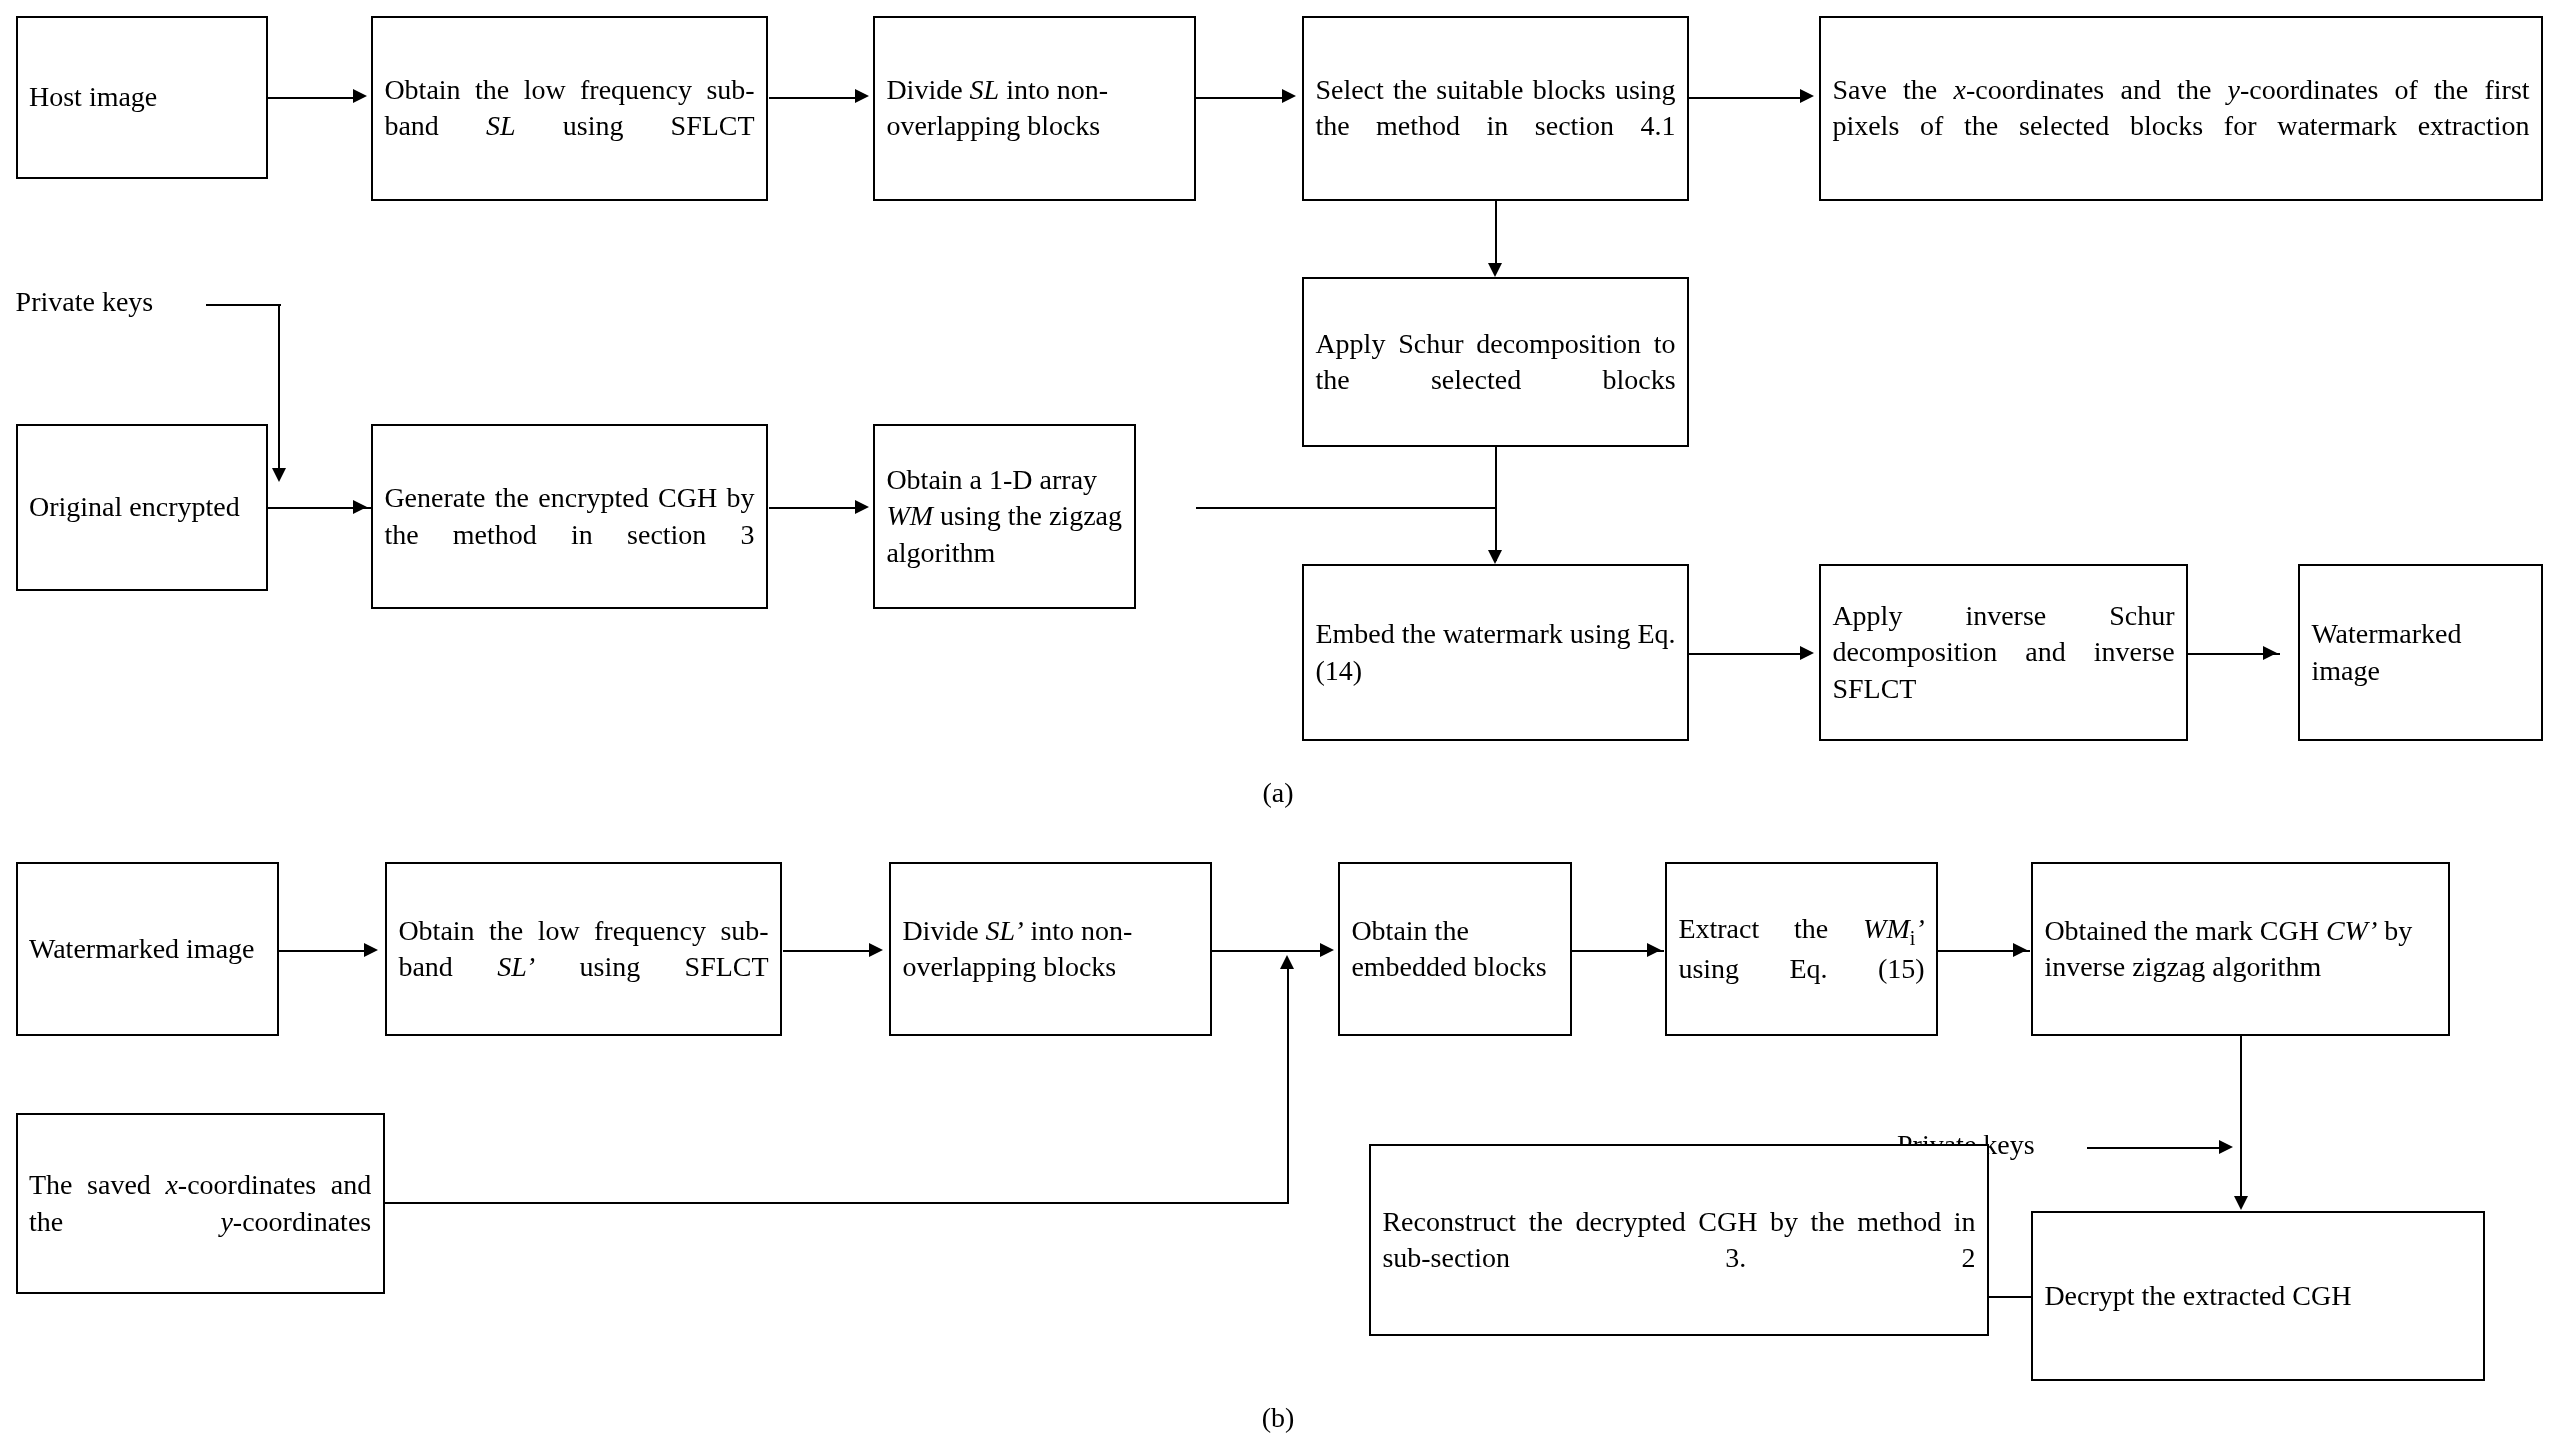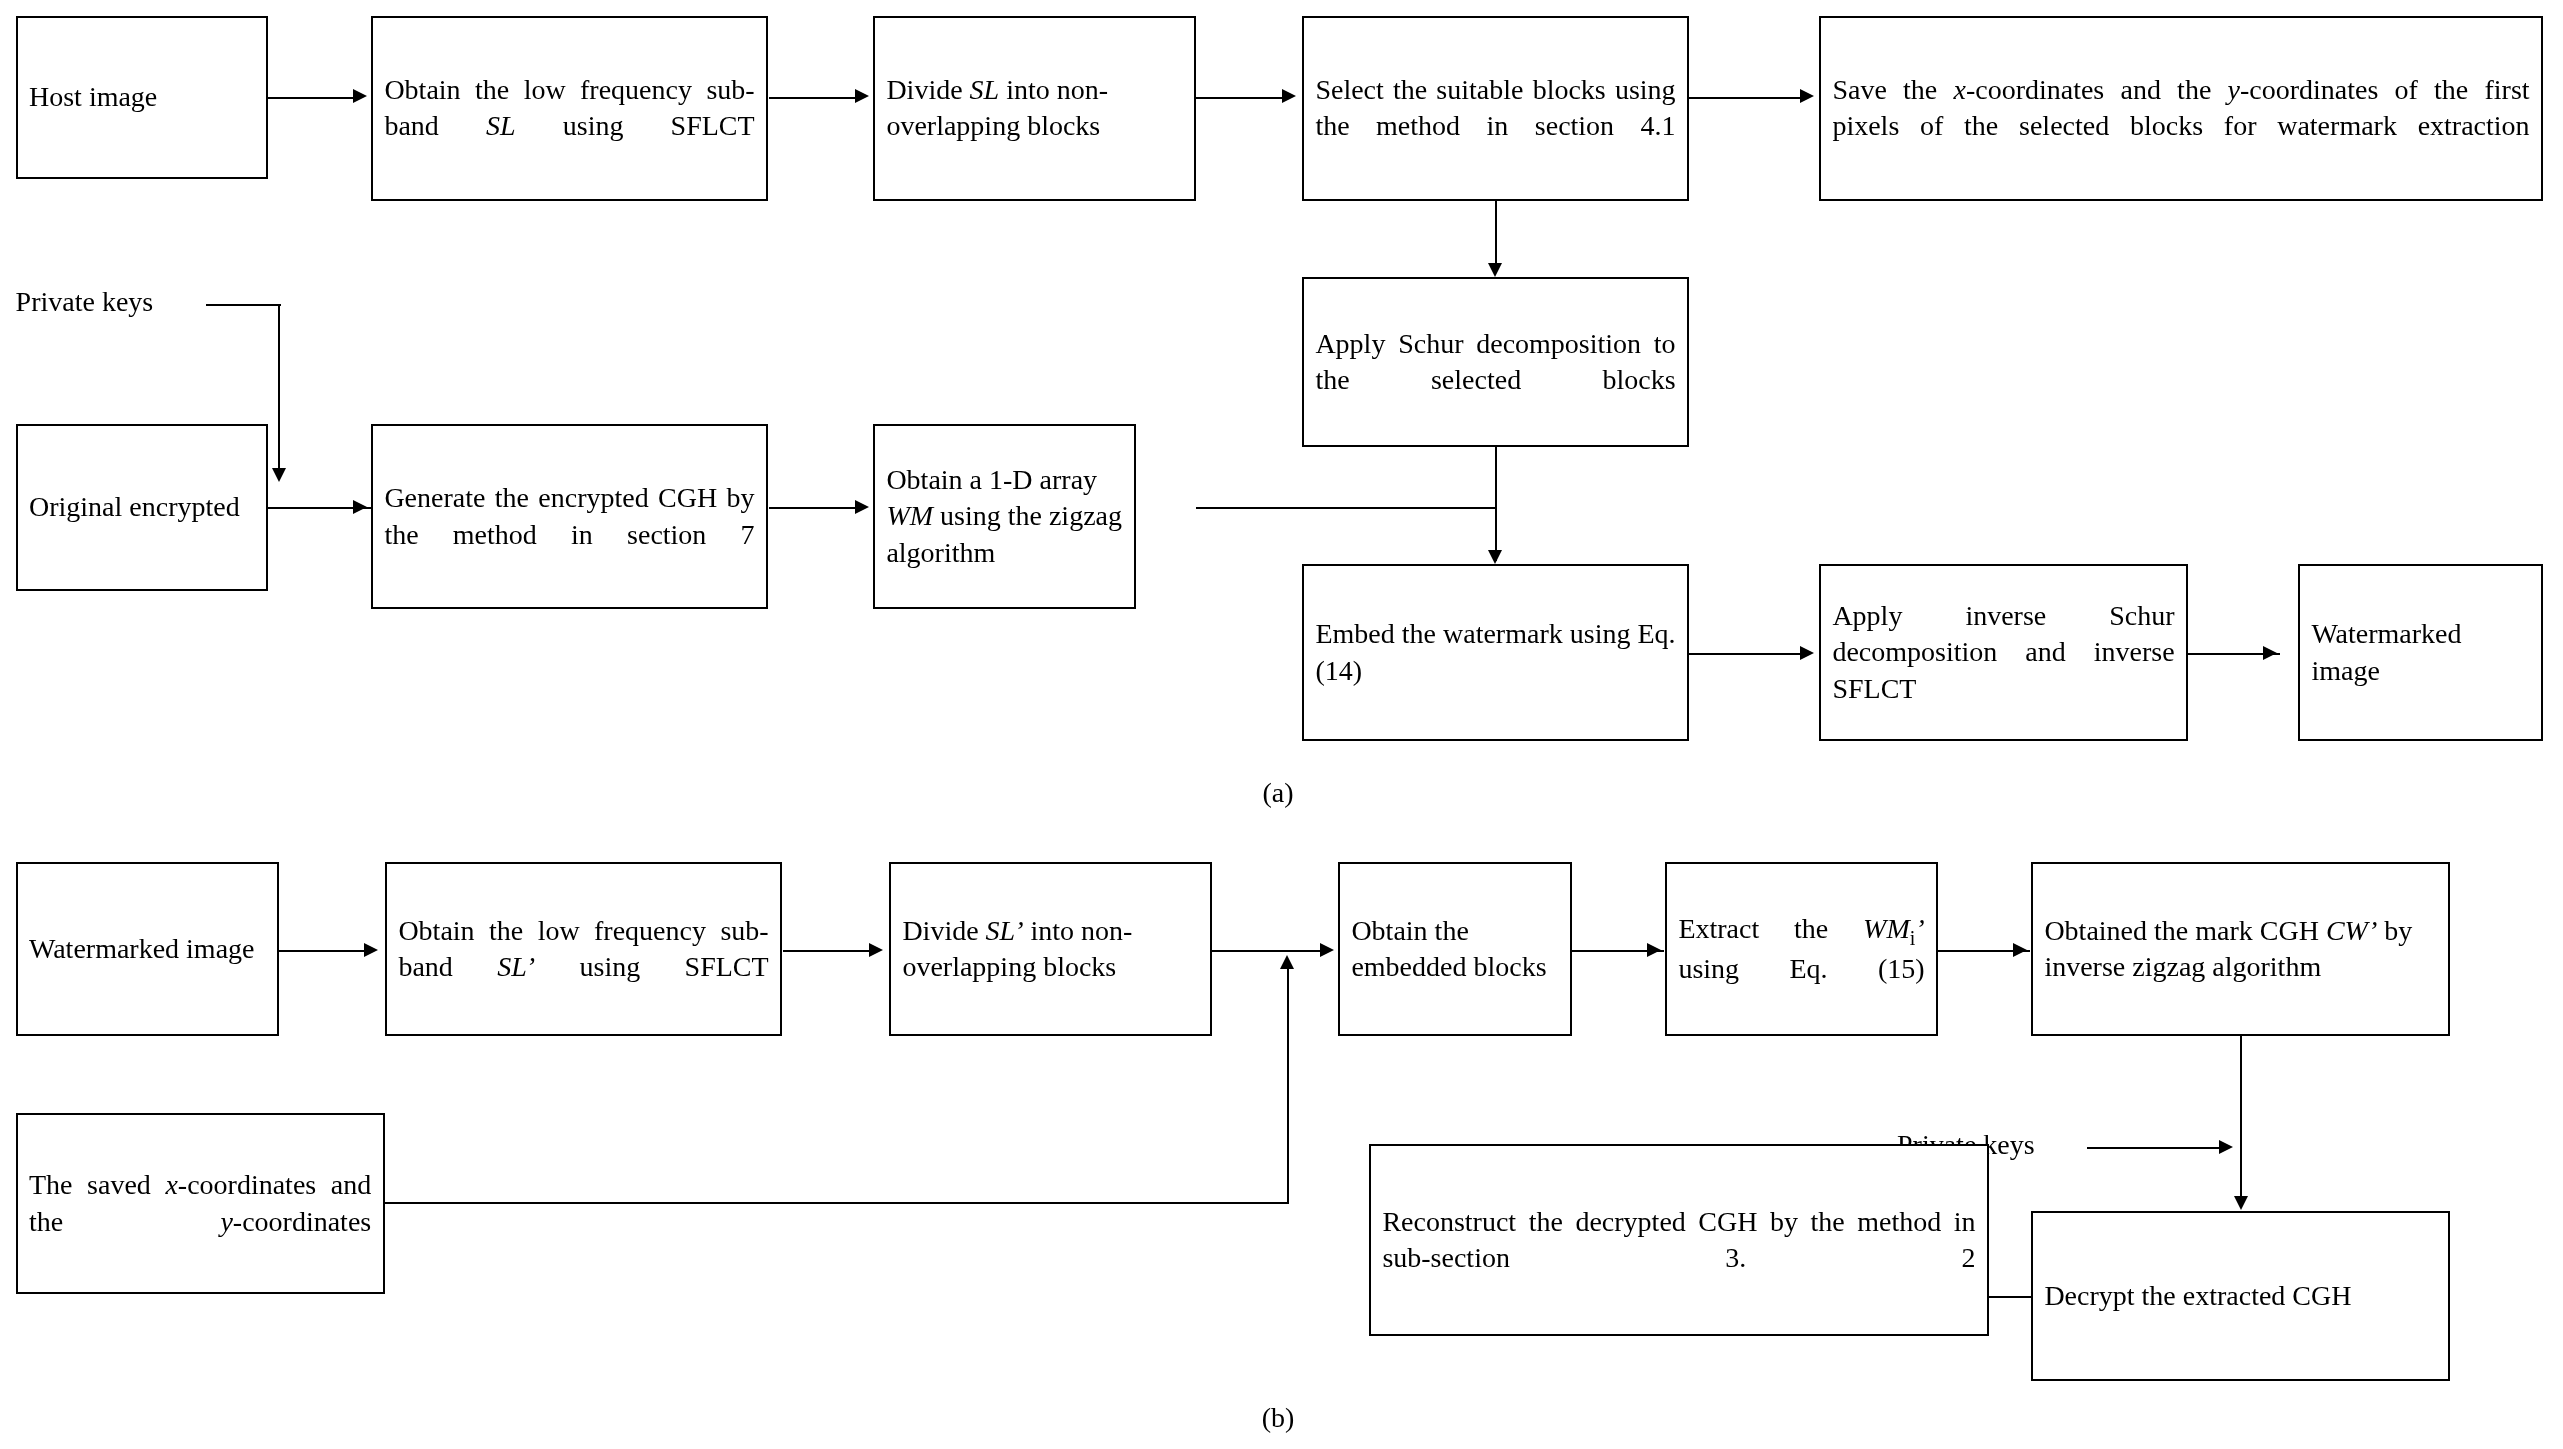--- a/index.html
+++ b/index.html
@@ -123,21 +123,21 @@
   <div class="arrow-d" style="left:272px;top:468px;"></div>
 
   <div class="box nojust" style="left:15.6px;top:424px;width:252px;height:167px;">
     <span class="txt">Original encrypted</span>
   </div>
 
   <div class="hline" style="left:268px;top:507px;width:103px;"></div>
   <div class="arrow-r" style="left:353px;top:500px;"></div>
 
   <div class="box" style="left:371px;top:424px;width:397px;height:185px;">
-    <span class="txt">Generate the encrypted CGH by the method in section 7</span>
+    <span class="txt">Generate the encrypted CGH by the method in section 3</span>
   </div>
 
   <div class="hline" style="left:769px;top:507px;width:89px;"></div>
   <div class="arrow-r" style="left:855px;top:500px;"></div>
 
   <div class="box nojust" style="left:873px;top:424px;width:263px;height:185px;">
     <span class="txt">Obtain a 1-D array <i class="it">WM</i> using the zigzag algorithm</span>
   </div>
 
   <div class="hline" style="left:1196px;top:507px;width:300px;"></div>
@@ -212,21 +212,21 @@
   <div class="vline" style="left:1287px;top:965px;height:238px;"></div>
   <div class="arrow-d" style="left:1280px;top:955px;transform:rotate(180deg);"></div>
 
   <div class="vline" style="left:2240px;top:1036px;height:167px;"></div>
   <div class="arrow-d" style="left:2234px;top:1196px;"></div>
 
   <div class="plain" style="left:1897px;top:1127px;">Private keys</div>
   <div class="hline" style="left:2087px;top:1147px;width:135px;"></div>
   <div class="arrow-r" style="left:2219px;top:1140px;"></div>
 
-  <div class="box nojust" style="left:2031px;top:1211px;width:419px;height:170px;">
+  <div class="box nojust" style="left:2031px;top:1211px;width:454px;height:170px;">
     <span class="txt">Decrypt the extracted CGH</span>
   </div>
 
   <div class="hline" style="left:1904px;top:1296px;width:128px;"></div>
   <div class="arrow-l" style="left:1890px;top:1289px;"></div>
 
   <div class="box" style="left:1369px;top:1144px;width:620px;height:192px;">
     <span class="txt">Reconstruct the decrypted CGH by the method in sub-section 3. 2</span>
   </div>
 

